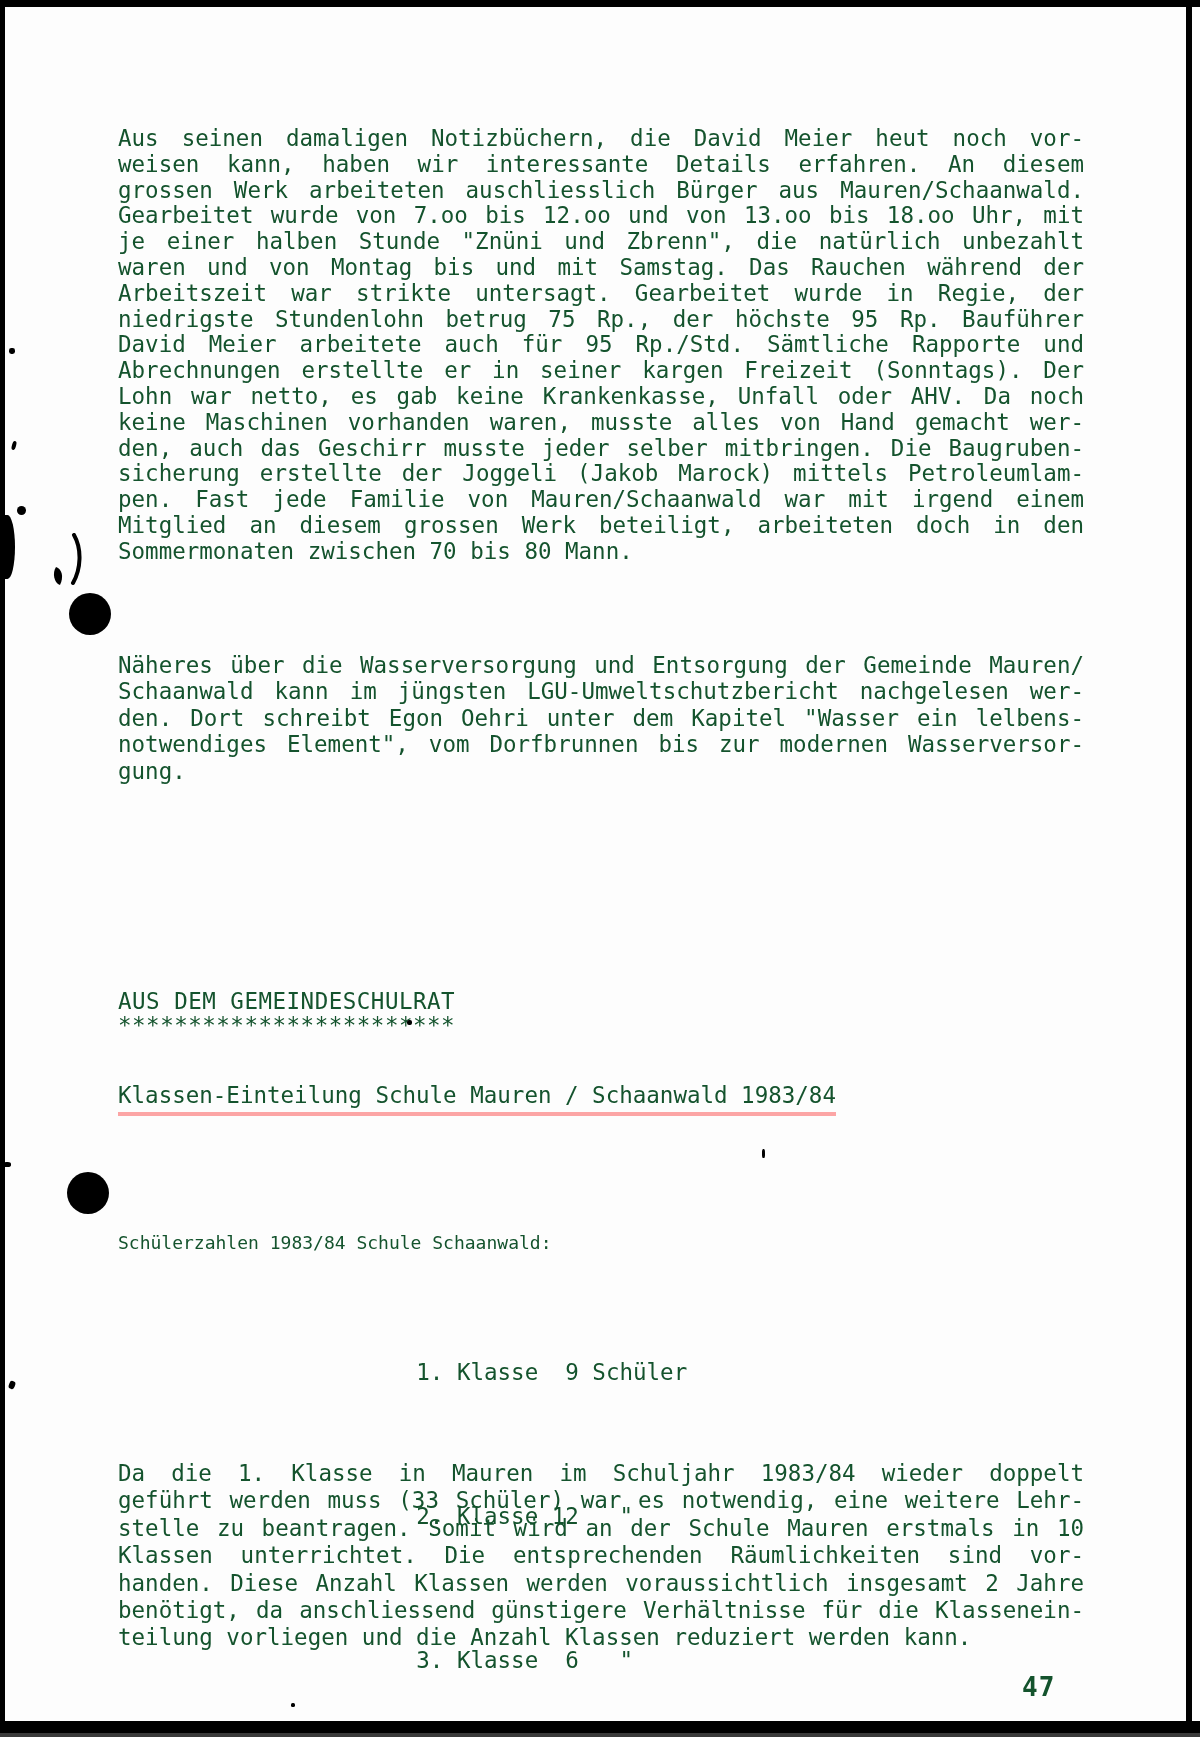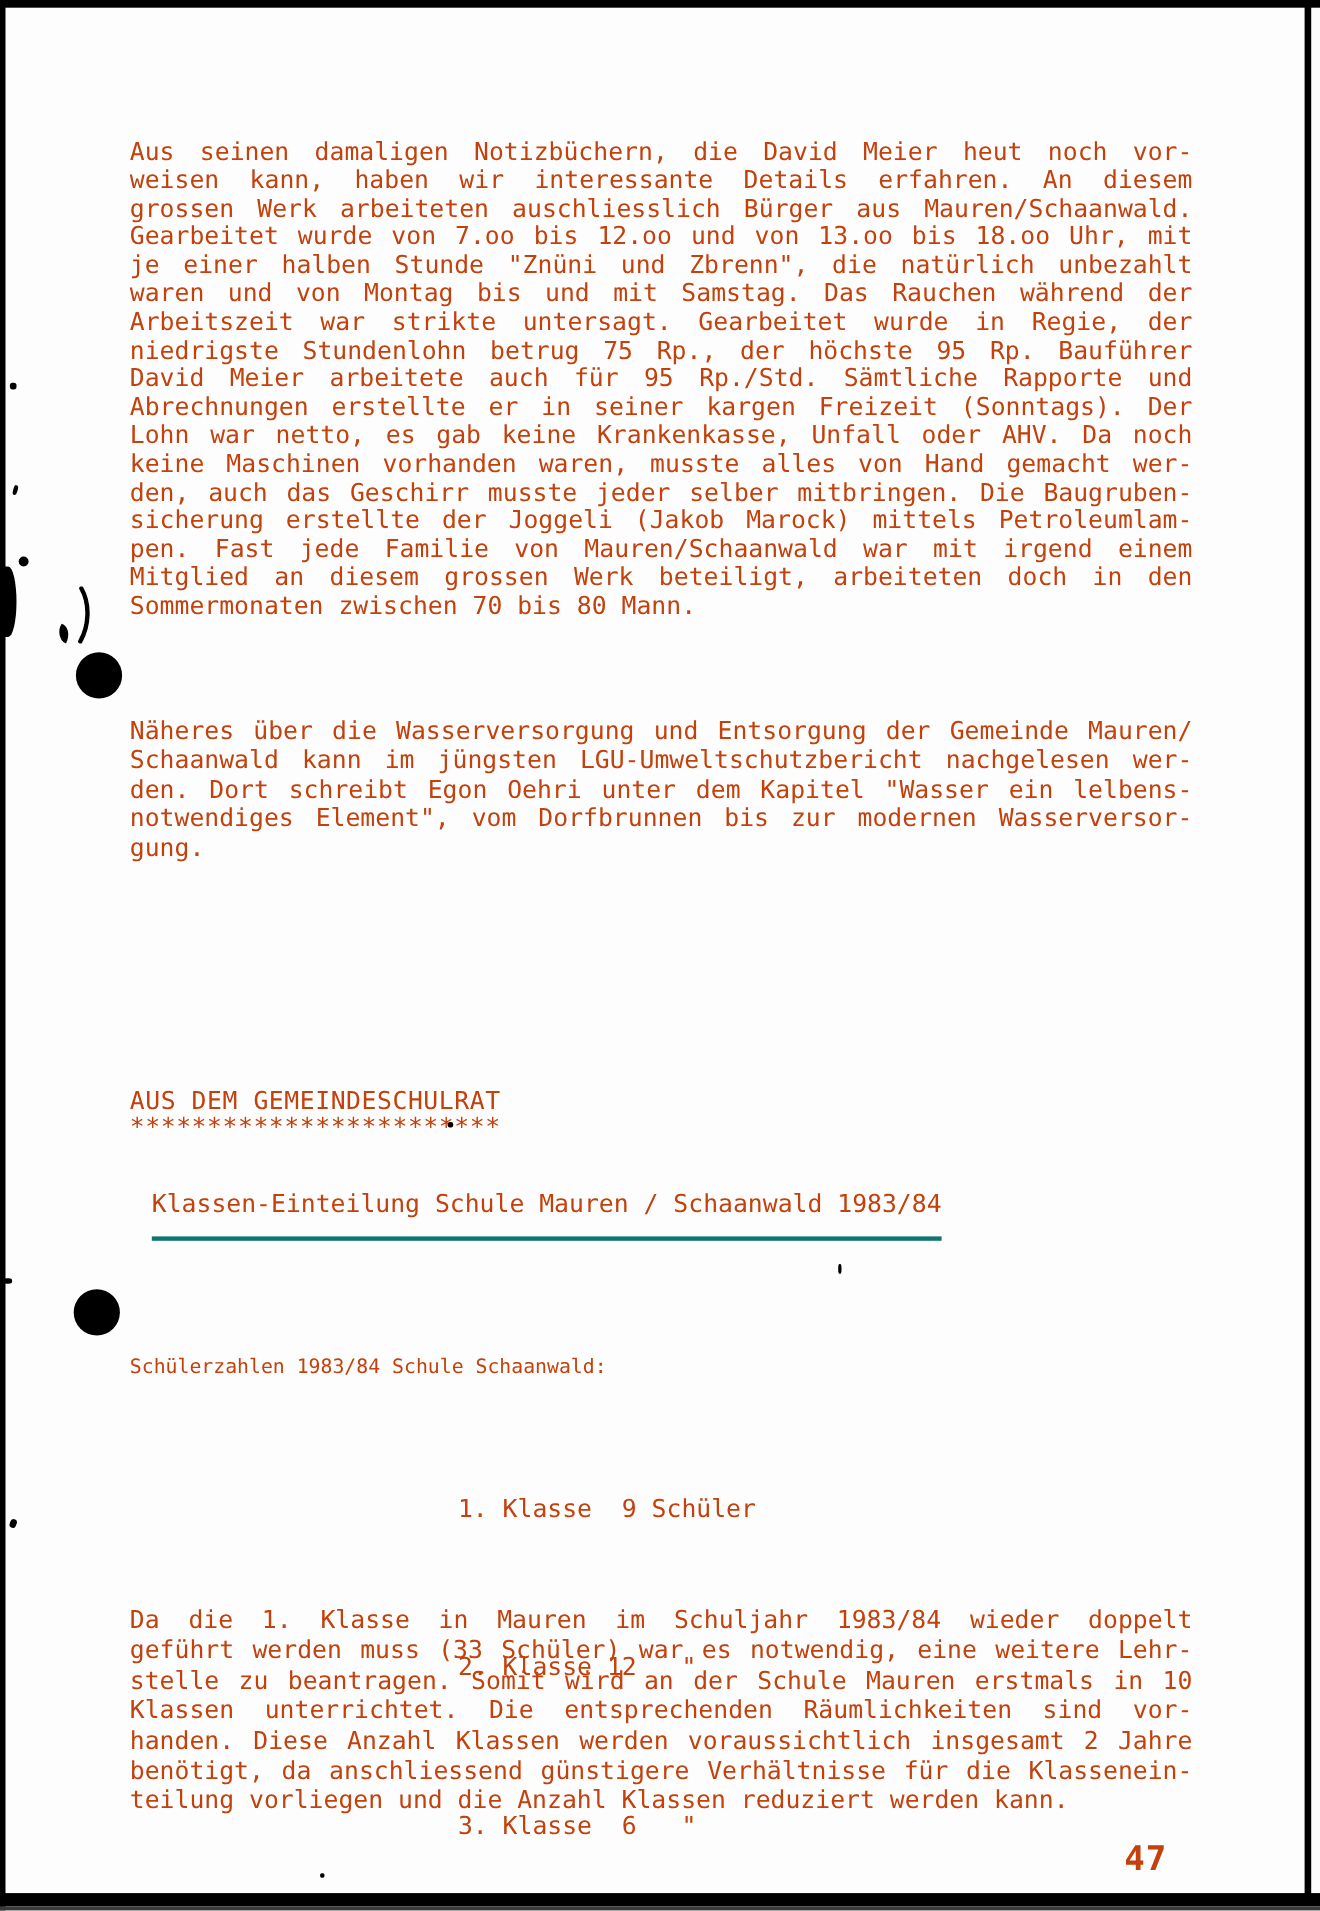--- a/index.html
+++ b/index.html
@@ -1,46 +1,46 @@
 <!DOCTYPE html>
 <html lang="de"><head>
 <meta charset="utf-8">
 <style>
   html,body{margin:0;padding:0;background:#e8e8e8;}
   .page{
     position:relative; width:1200px; height:1737px;
     background:#fdfdfd; overflow:hidden;
     font-family:"DejaVu Sans Mono",monospace;
-    color:#c2410c;
+    color:#14532d;
   }
   
   .border-top{position:absolute;left:0;top:0;width:1200px;height:7px;background:#000;}
   .border-left{position:absolute;left:0;top:0;width:5px;height:1737px;background:#000;}
   .border-right{position:absolute;left:1186px;top:0;width:6px;height:1725px;background:#000;}
   .border-bottom{position:absolute;left:0;top:1721px;width:1200px;height:12px;background:#000;}
   .border-bottom-strip{position:absolute;left:0;top:1733px;width:1200px;height:4px;background:#3a3a3a;}
   
   .para{position:absolute;left:118px;width:966px;font-size:22.5px;}
   .p1{top:126px;line-height:25.8px;}
   .p2{top:652px;line-height:26.4px;}
   .p3{top:1118px;line-height:29px;}
   .p4{top:1460px;line-height:27.4px;}
   .tline{text-align:justify;text-align-last:justify;}
   .tline.tlast{text-align-last:auto;}
   .sec-heading{position:absolute;left:118px;top:988px;font-size:22.5px;line-height:26px;letter-spacing:.5px;}
   .sec-asterisks{position:absolute;left:118px;top:1012px;font-size:22.5px;line-height:26px;letter-spacing:.5px;}
   .subheading{position:absolute;left:118px;top:1082px;font-size:22.5px;line-height:26px;}
-  .subheading span{border-bottom:4px solid #0f766e;padding-bottom:16px;margin-left:20px;}
+  .subheading span{border-bottom:4px solid #fca5a5;padding-bottom:4px;}
   .list-intro{position:absolute;left:118px;top:1232px;font-size:18px;}
   .s-table{position:absolute;left:335px;top:1272px;font-size:22.5px;line-height:28.8px;white-space:pre;}
   .s-row .col-klasse{display:inline-block;min-width:9ch;text-align:right;}
   .s-row .col-anzahl{display:inline-block;width:3ch;text-align:right;}
   .s-row .col-einheit{display:inline-block;margin-left:1ch;}
   .s-row:nth-child(n+2) .col-einheit{padding-left:2ch;}
-  .page-number{position:absolute;left:1022px;top:1672px;font-size:31px;font-weight:bold;letter-spacing:1px;}
+  .page-number{position:absolute;left:1022px;top:1672px;font-size:26px;font-weight:bold;letter-spacing:1px;}
   
   .hole{position:absolute;width:42px;height:42px;background:#000;border-radius:50%;}
   .hole1{left:69px;top:593px;}
   .hole2{left:67px;top:1172px;}
   .edge-blob{position:absolute;left:0;top:515px;width:15px;height:64px;background:#000;border-radius:0 60% 60% 0;}
   .pen-mark{position:absolute;left:46px;top:533px;width:46px;height:54px;}
   .speck{position:absolute;background:#000;border-radius:40%;}
   .speck-a{left:9px;top:348px;width:6px;height:6px;}
   .speck-b{left:12px;top:441px;width:4px;height:9px;transform:rotate(15deg);}
   .speck-c{left:17px;top:506px;width:9px;height:9px;border-radius:50%;}

